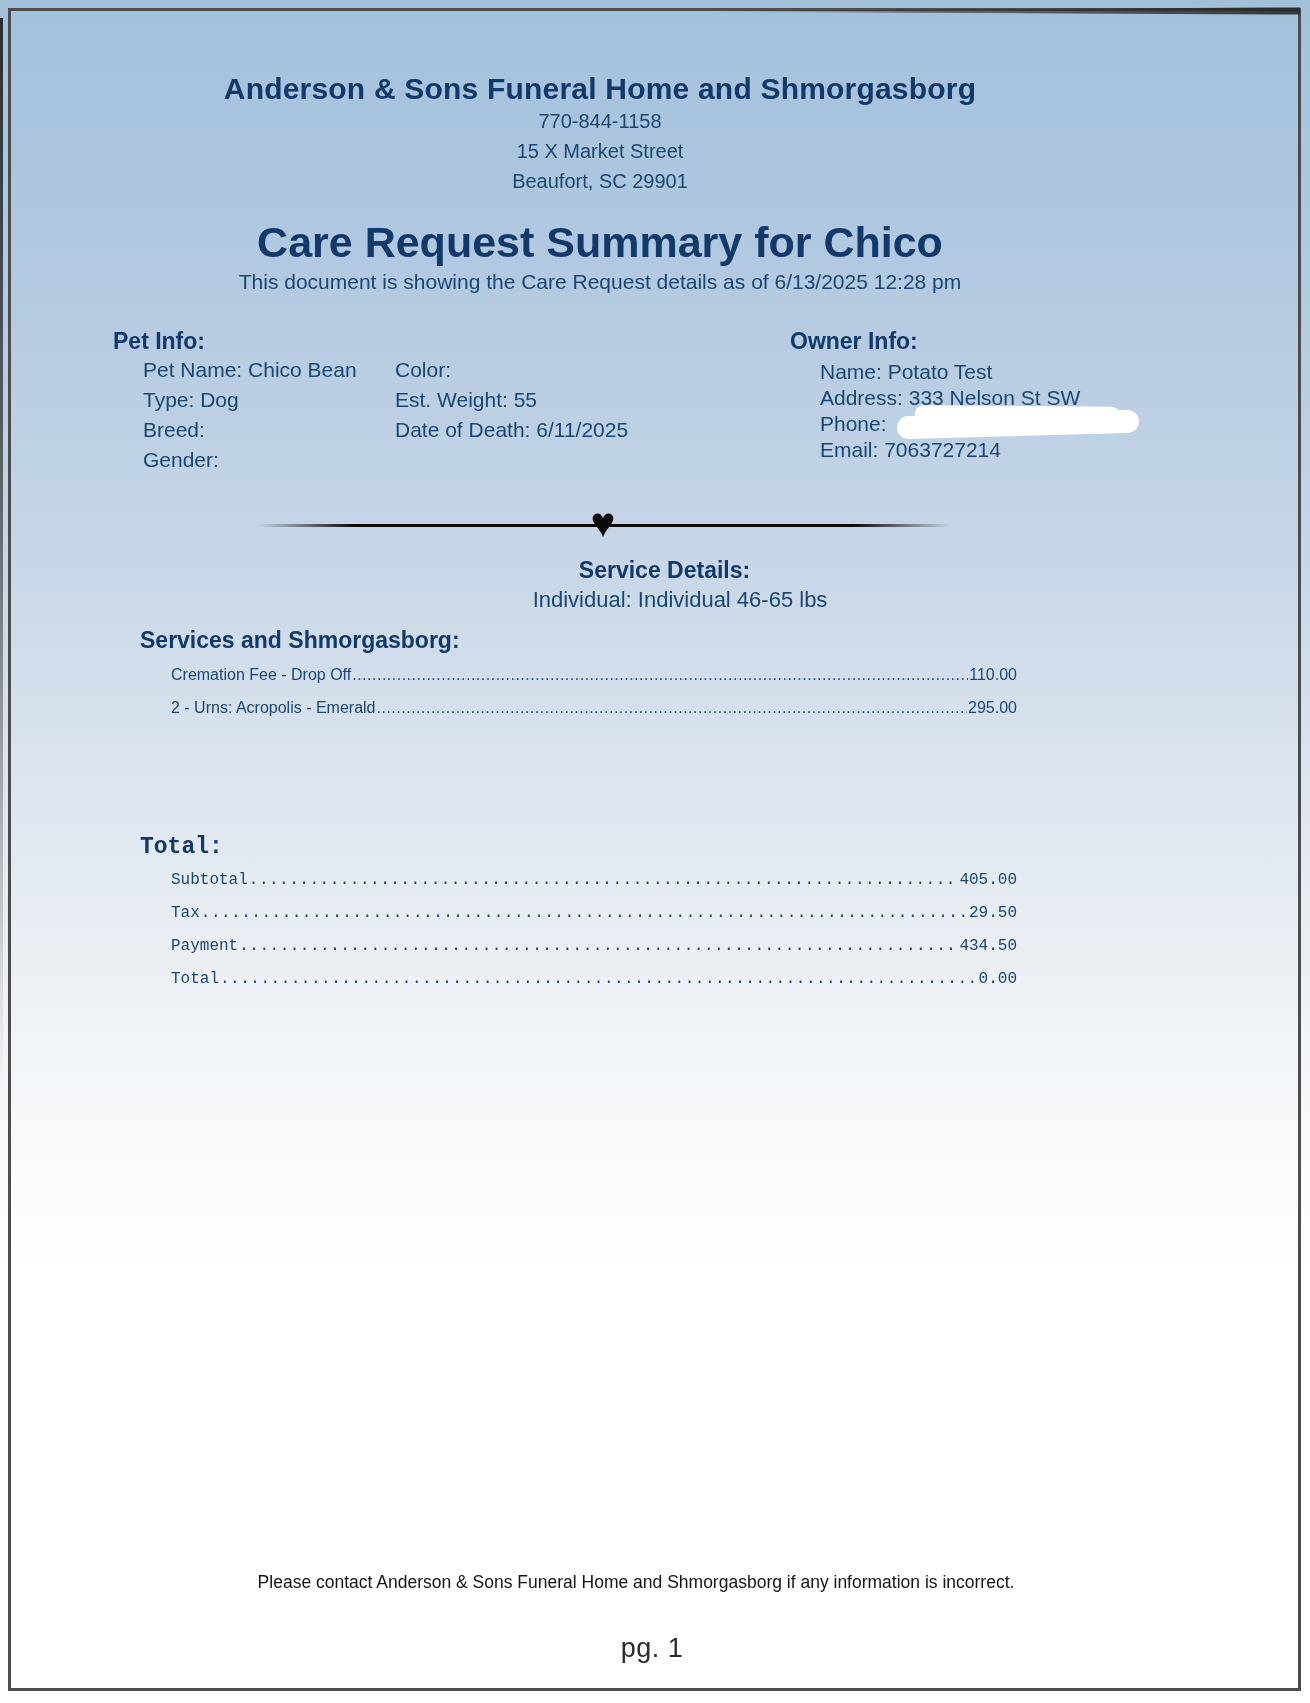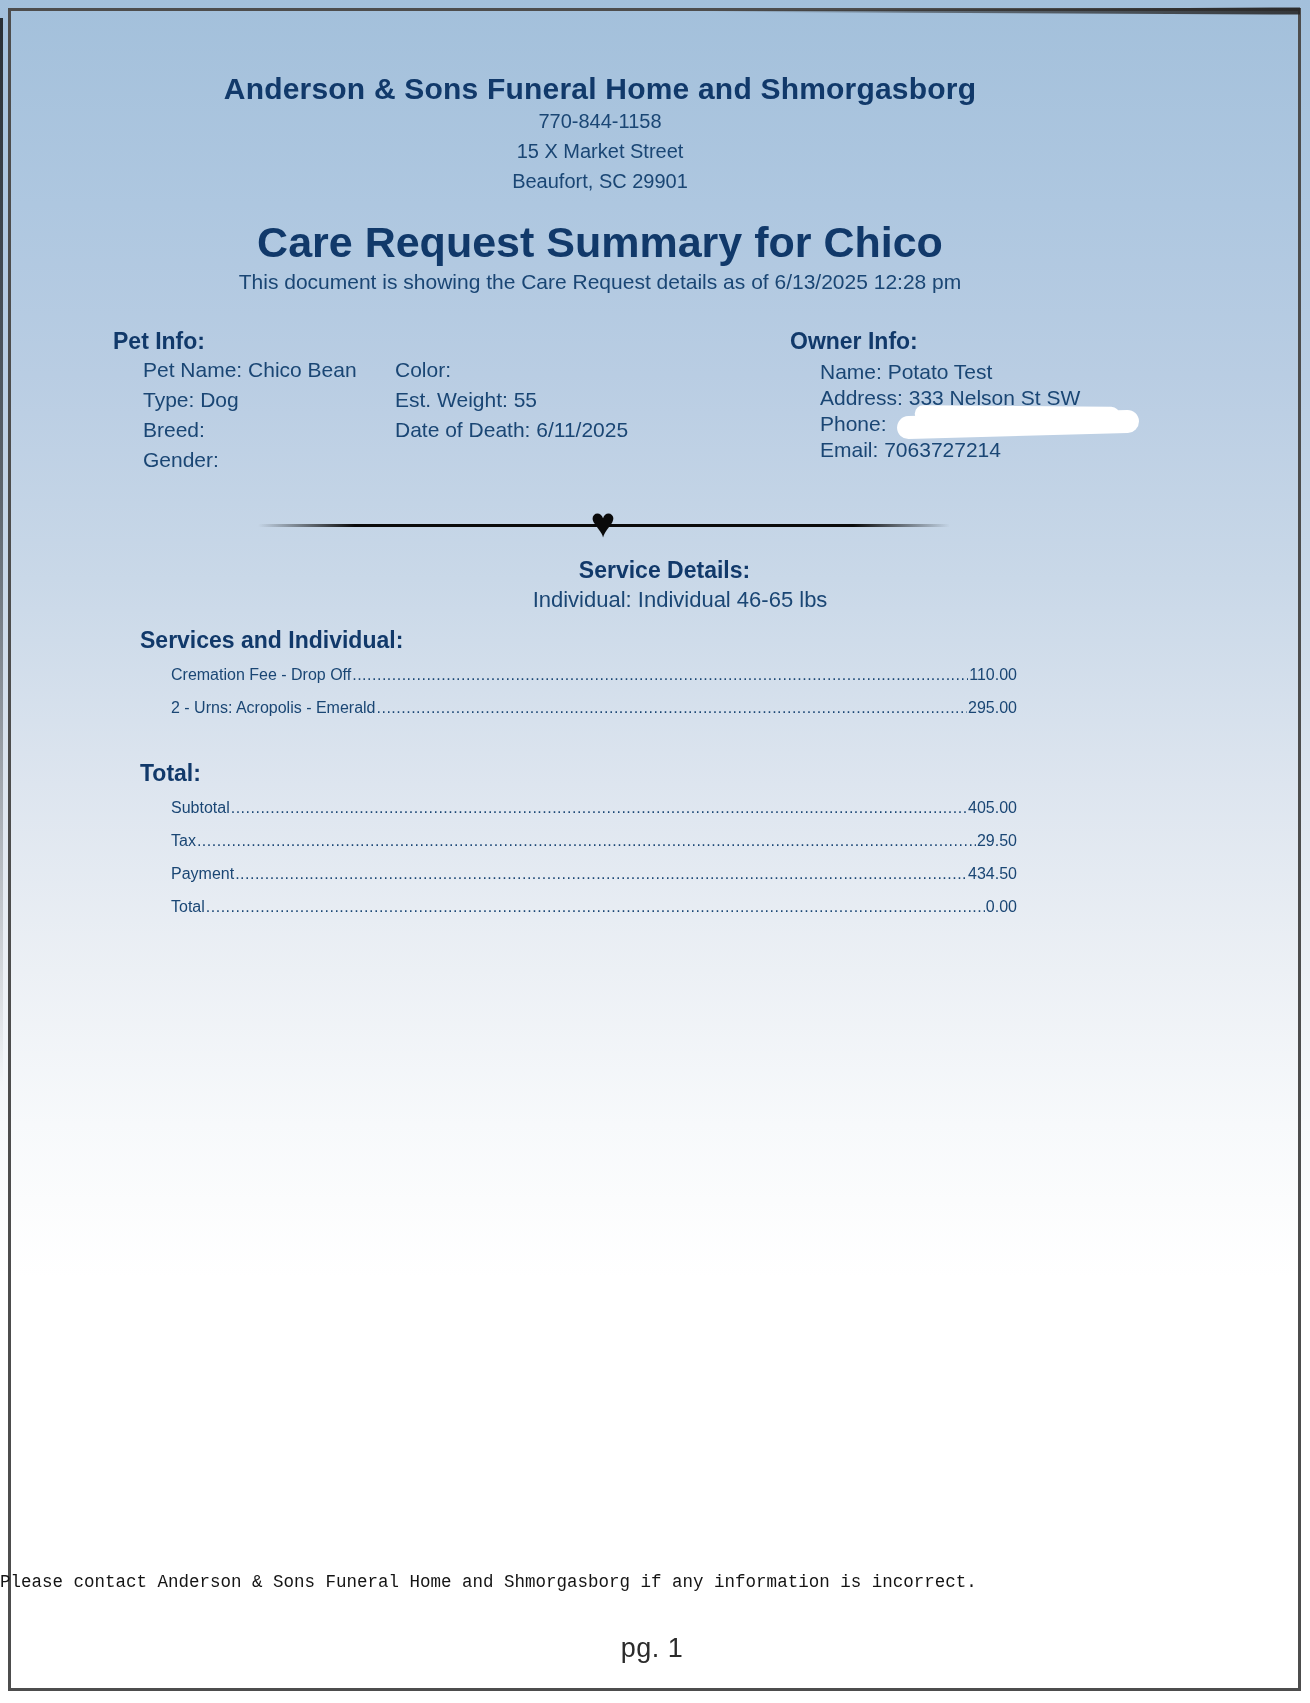--- a/index.html
+++ b/index.html
@@ -78,35 +78,35 @@
   .divider-heart {
     position: absolute; left: 592px; top: -3px; transform: translateX(-50%);
     font-size: 42px; color: #0a0a0a; line-height: 46px;
   }
 
   
   .sd-section, .sm-section, .total-section { margin-left: 129px; }
   .sd-section { margin-top: 8px; text-align: center; }
   .sd-line { margin-left: 31px; margin-top: 3px; font-size: 22px; color: #1a4674; }
   .sm-section { margin-top: 14px; }
-  .total-section { margin-top: 36px; }
+  .total-section { margin-top: 110px; font-family: Liberation Mono, monospace; }
   .rows { margin-left: 31px; margin-right: 172px; margin-top: 4px; }
   .row { display: flex; align-items: flex-start; font-size: 16px; color: #1a4674; line-height: 33px; }
   .row-label { white-space: nowrap; }
   .leader { flex: 1; overflow: hidden; white-space: nowrap; margin: 0 1px; }
   .leader::after {
     content: "....................................................................................................................................................................................................";
     letter-spacing: 0.5px;
   }
   .row-amount { white-space: nowrap; }
 
   
   .footer-note {
     position: absolute; left: 0; width: 1272px; top: 1572px;
-    font-size: 17.5px; color: #141414; font-family: Liberation Mono, monospace;
+    text-align: center; font-size: 17.5px; color: #141414;
   }
   .page-number {
     position: absolute; left: 16px; width: 1272px; top: 1633px;
     text-align: center; font-size: 27px; color: #2b2b2b; letter-spacing: 0.5px;
   }
 </style>
 </head>
 <body>
 
 <div class="page">
@@ -162,21 +162,21 @@
       <div class="divider-line"></div>
       <div class="divider-heart">♥</div>
     </div>
 
     <div class="sd-section">
       <div class="section-h">Service Details:</div>
       <div class="sd-line">Individual: Individual 46-65 lbs</div>
     </div>
 
     <div class="sm-section">
-      <div class="section-h">Services and Individual:</div>
+      <div class="section-h">Services and Shmorgasborg:</div>
       <div class="rows">
         <div class="row">
           <span class="row-label">Cremation Fee - Drop Off</span>
           <span class="leader"></span>
           <span class="row-amount">110.00</span>
         </div>
         <div class="row">
           <span class="row-label">2 - Urns: Acropolis - Emerald</span>
           <span class="leader"></span>
           <span class="row-amount">295.00</span>

